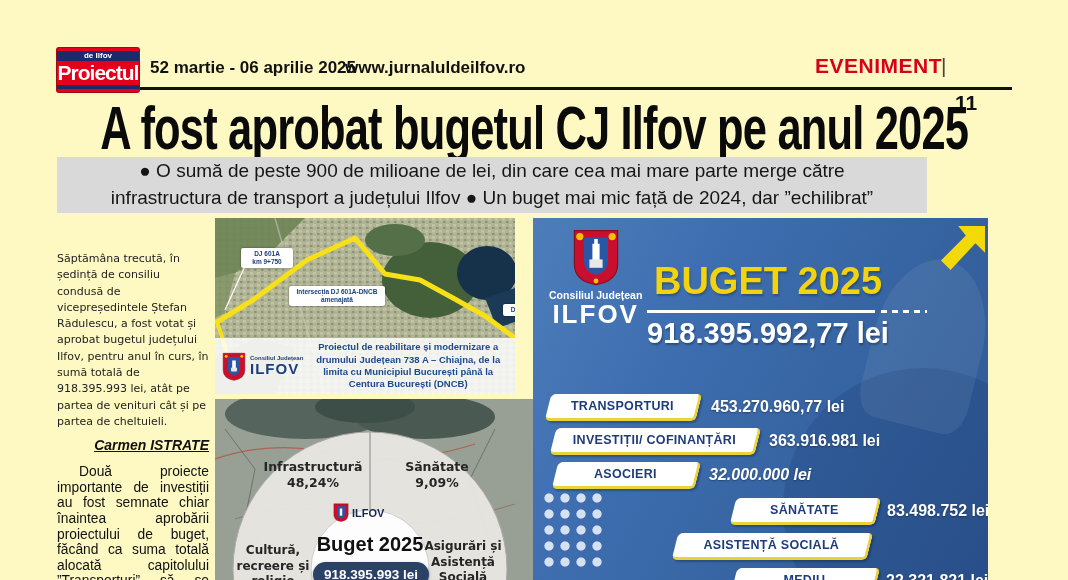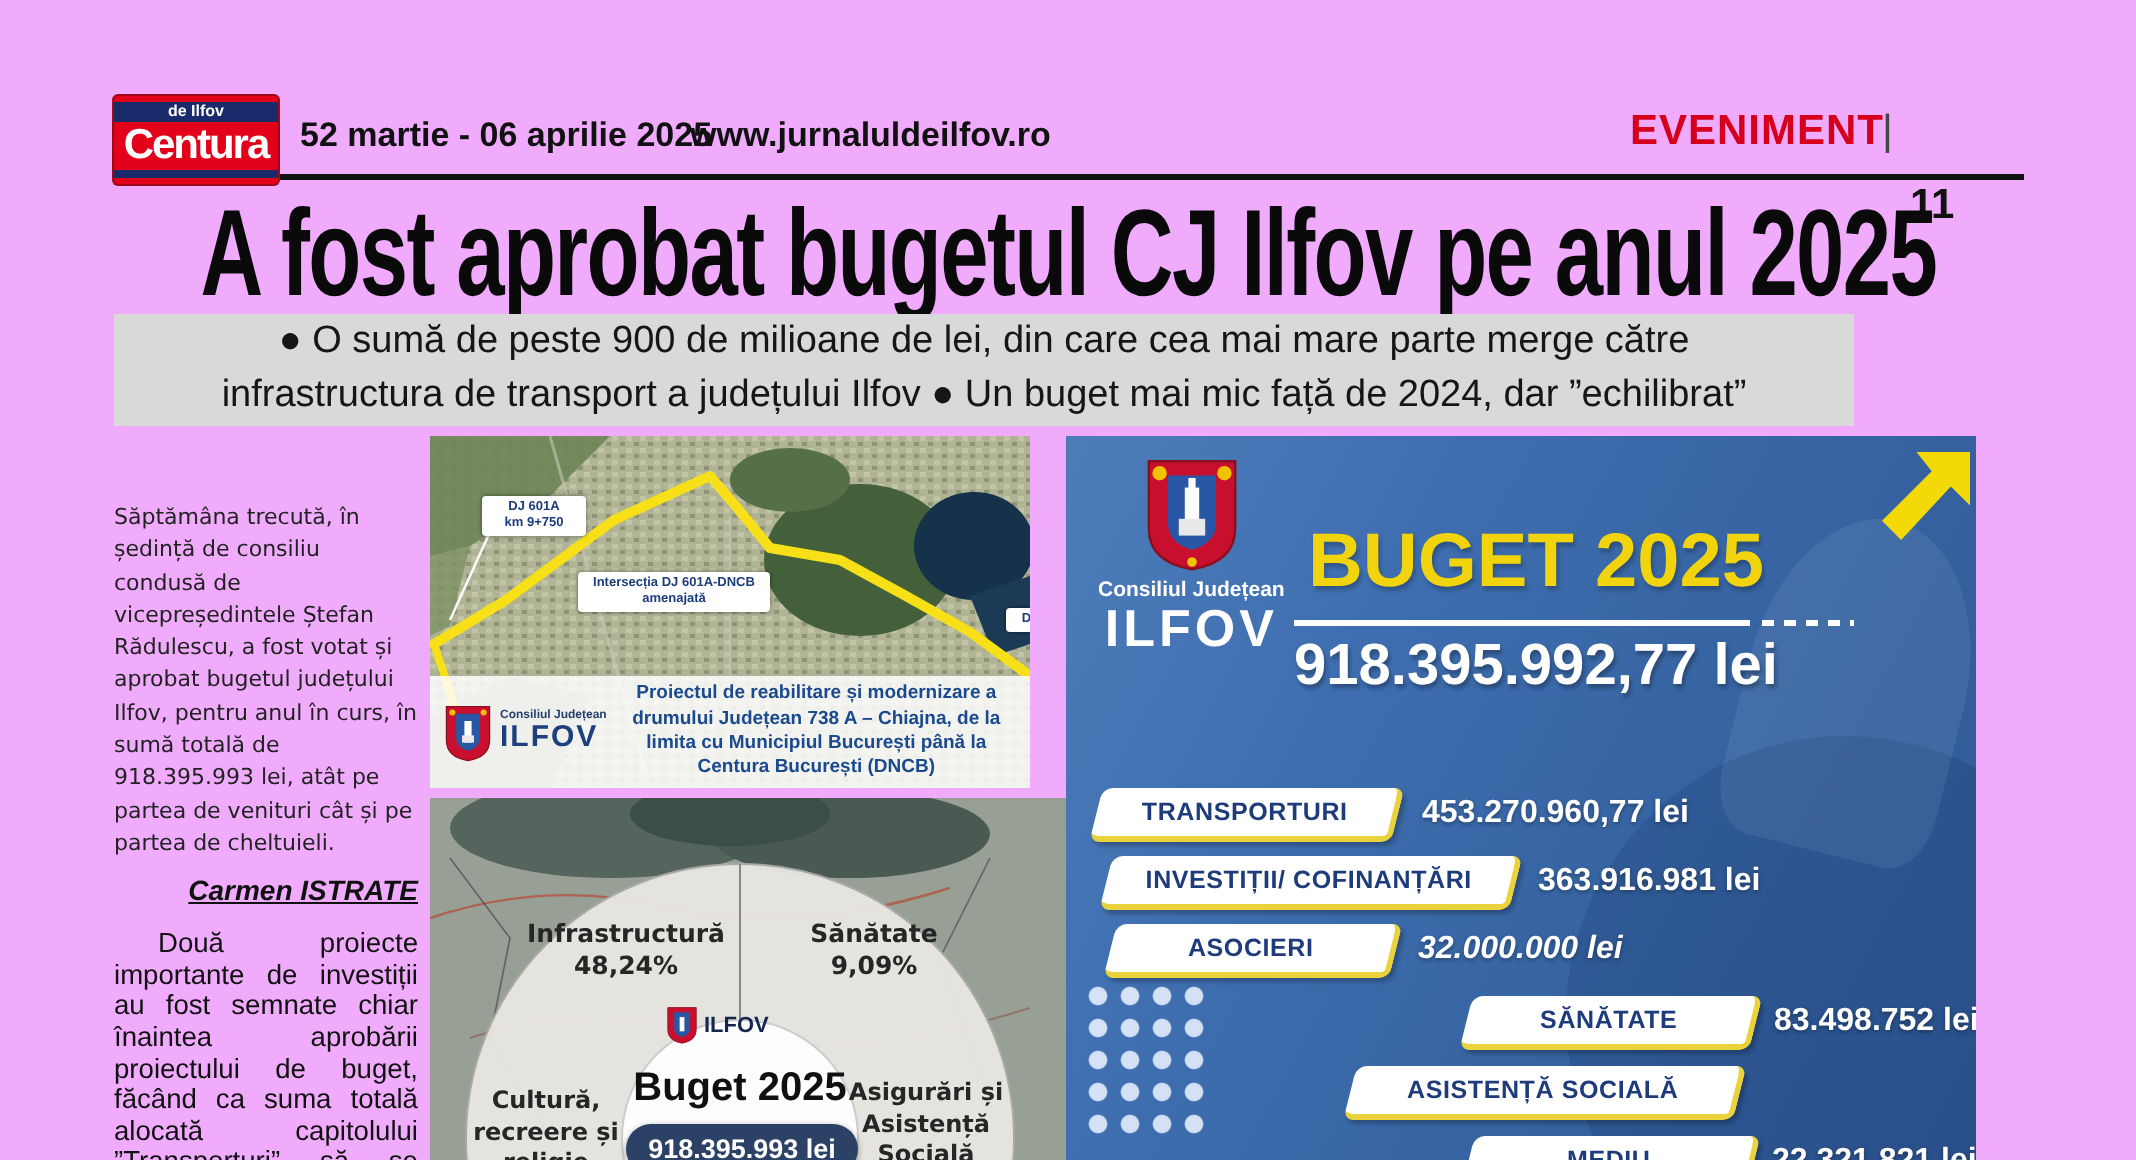--- a/index.html
+++ b/index.html
@@ -1,16 +1,16 @@
 <!DOCTYPE html>
 <html><head>
 <meta charset="utf-8">
 <style>
   html,body{margin:0;padding:0;background:#888;}
-  #page{position:relative;width:1068px;height:580px;background:#f0abfc;overflow:hidden;
+  #page{position:relative;width:1068px;height:580px;background:#fef9c3;overflow:hidden;
         font-family:"Liberation Sans",sans-serif;margin:0 auto;}
   
   .logo{position:absolute;left:57px;top:48px;width:82px;height:44px;background:#e3001b;
         border-radius:2px;display:flex;flex-direction:column;align-items:center;justify-content:center;
         box-shadow:0 0 0 1px #9d0b18;}
   .logo-top{font-size:8px;font-weight:bold;color:#fff;background:#1b2a6b;width:100%;text-align:center;line-height:10px;}
   .logo-main{color:#fff;font-size:21px;font-weight:900;letter-spacing:-1px;line-height:24px;}
   .logo-bar{width:100%;height:4px;background:#1b2a6b;}
   .mast-date{position:absolute;left:150px;top:58px;font-size:17px;font-weight:bold;color:#111;}
   .mast-site{position:absolute;left:345px;top:58px;font-size:17px;font-weight:bold;color:#111;}
@@ -94,21 +94,21 @@
   .r5p{left:142px;top:315px;width:192px;} .r5v{left:350px;top:314px;}
   .r6p{left:201px;top:350px;width:140px;} .r6v{left:353px;top:349px;}
 </style>
 </head>
 <body>
 
 <div id="page">
 
   <div class="logo">
     <div class="logo-top">de Ilfov</div>
-    <div class="logo-main">Centura</div>
+    <div class="logo-main">Proiectul</div>
     <div class="logo-bar"></div>
   </div>
   <div class="mast-date">52 martie - 06 aprilie 2025</div>
   <div class="mast-site">www.jurnaluldeilfov.ro</div>
   <div class="mast-section">EVENIMENT</div>
   <div class="mast-sep">|</div>
   <div class="mast-page">11</div>
   <div class="mast-rule"></div>
 
   <div class="headline">

